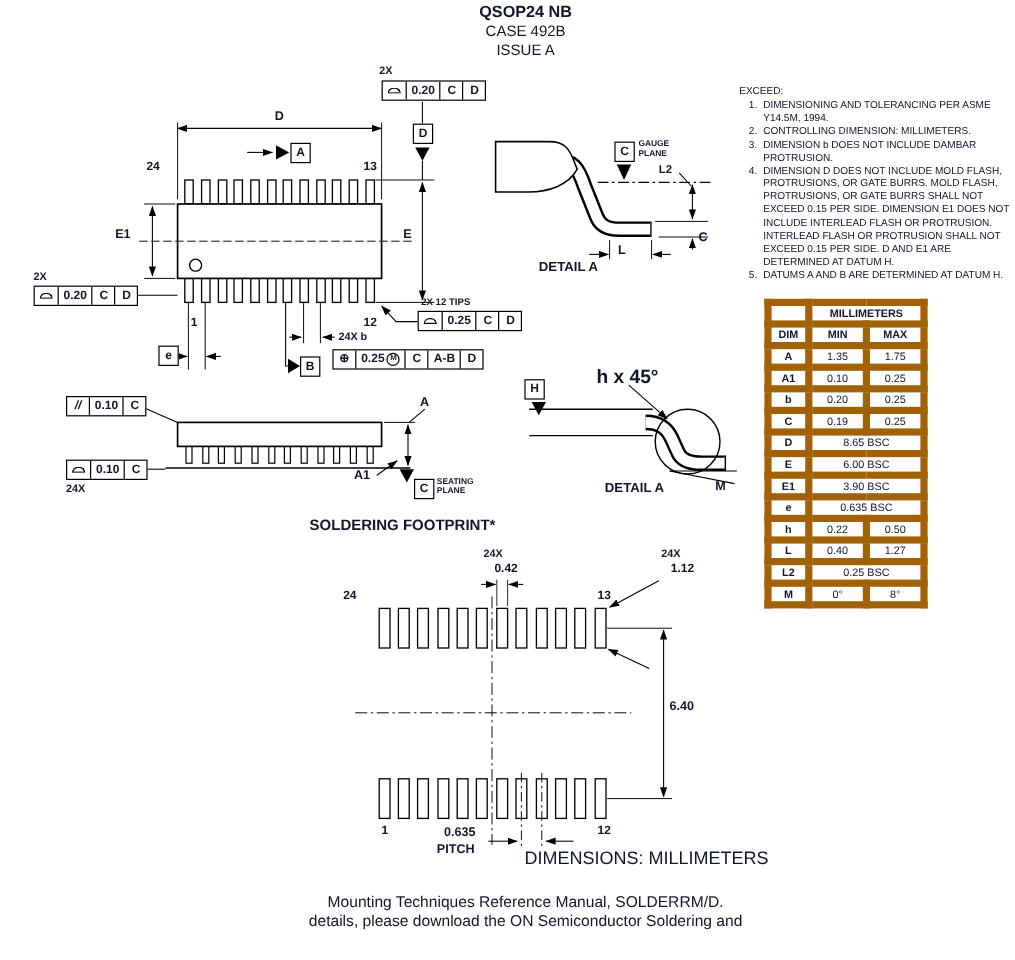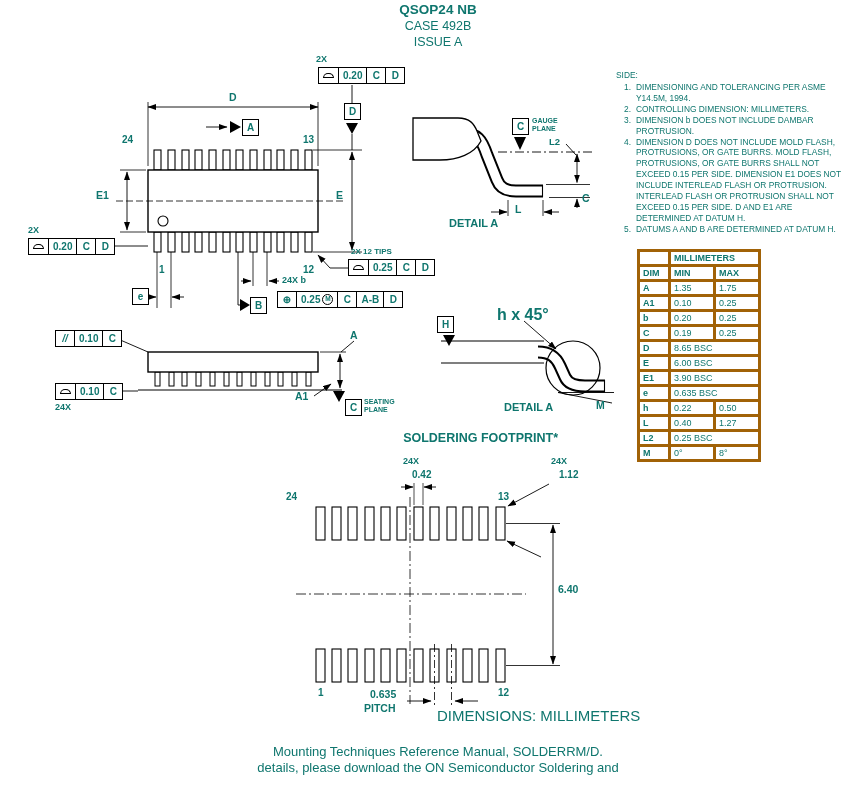--- a/index.html
+++ b/index.html
@@ -1,17 +1,17 @@
 <!DOCTYPE html>
 <html><head>
 <meta charset="utf-8">
 <style>
   html,body { margin:0; padding:0; background:#fff; }
   .page { position:relative; width:846px; height:800px; background:#fff;
-          font-family:"Liberation Sans", sans-serif; color:#0f766e; overflow:hidden; }
+          font-family:"Liberation Sans", sans-serif; color:#0f172a; overflow:hidden; }
   svg.linework { position:absolute; left:0; top:0; }
   .lbl { position:absolute; font-weight:bold; font-size:10.5px; white-space:nowrap; line-height:1;text-align:right; }
   .reg { font-weight:normal; }
   .title-block { position:absolute; left:30px; top:2px; width:816px; text-align:center; }
   .t1 { font-size:13.5px; font-weight:bold; line-height:16px; }
   .t2 { font-size:12.5px; line-height:16px; }
   
   .fcf { position:absolute; display:flex; align-items:stretch; border:1.2px solid #000;
          background:#fff; height:15px; font-size:10px; font-weight:bold; line-height:1; }
   .fcf .cell { display:flex; align-items:center; justify-content:center;
@@ -26,21 +26,21 @@
           display:flex; align-items:center; justify-content:center; font-weight:bold; font-size:10px; }
   .tiny { position:absolute; font-weight:bold; font-size:7px; line-height:1.15; }
   
   .notes { position:absolute; left:616px; top:70px; width:226px; font-size:8.4px; line-height:1.3; }
   .notes-heading { margin-bottom:1px; }
   .note { display:flex; padding-left:8px; }
   .nnum { flex:none; width:12px; }
   .ntext { flex:1; }
   
   .dims { position:absolute; left:637px; top:249px; border-collapse:collapse; font-size:9px; background:#fff; }
-  .dims td { border:3px solid #a16207; padding:0px 3px; text-align:left; height:12px; }
+  .dims td { border:6px solid #a16207; padding:0px 3px; text-align:center; height:12px; }
   .dims .hdr { font-weight:bold; }
   .dims .dimcol { font-weight:bold; width:22px; }
   .dims .mm { width:36px; }
   
   .footer { position:absolute; left:158px; top:744px; width:560px; text-align:center;
             font-size:13px; line-height:16px; }
 </style>
 </head>
 <body>
 
@@ -309,21 +309,21 @@
   <div class="lbl" style="left:515px;top:204px">L</div>
   <div class="lbl" style="left:582px;top:193px">C</div>
   <div class="lbl" style="left:449px;top:218px;font-size:11px">DETAIL A</div>
 
   <div class="dbox" style="left:437px;top:316px">H</div>
   <div class="lbl" style="left:497px;top:307px;font-size:16px">h x 45°</div>
   <div class="lbl" style="left:596px;top:400px">M</div>
   <div class="lbl" style="left:504px;top:402px;font-size:11px">DETAIL A</div>
 
   <div class="notes">
-    <div class="notes-heading">SIDE:</div>
+    <div class="notes-heading">EXCEED:</div>
     <div class="note">
       <span class="nnum">1.</span>
       <span class="ntext">DIMENSIONING AND TOLERANCING PER ASME Y14.5M, 1994.</span>
     </div>
     <div class="note">
       <span class="nnum">2.</span>
       <span class="ntext">CONTROLLING DIMENSION: MILLIMETERS.</span>
     </div>
     <div class="note">
       <span class="nnum">3.</span>
@@ -401,21 +401,21 @@
       <td colspan="2">0.25 BSC</td>
     </tr>
     <tr>
       <td class="dimcol">M</td>
       <td>0°</td>
       <td>8°</td>
     </tr>
   </tbody>
     </table>
 
-  <div class="lbl" style="left:258px;top:432px;width:300px;text-align:right;font-size:12.5px">SOLDERING FOOTPRINT*</div>
+  <div class="lbl" style="left:258px;top:432px;width:300px;text-align:left;font-size:12.5px">SOLDERING FOOTPRINT*</div>
   <div class="lbl" style="left:403px;top:457px;font-size:9px">24X</div>
   <div class="lbl" style="left:412px;top:470px;font-size:10px">0.42</div>
   <div class="lbl" style="left:551px;top:457px;font-size:9px">24X</div>
   <div class="lbl" style="left:559px;top:470px;font-size:10px">1.12</div>
   <div class="lbl" style="left:286px;top:492px;font-size:10px">24</div>
   <div class="lbl" style="left:498px;top:492px;font-size:10px">13</div>
   <div class="lbl" style="left:318px;top:688px;font-size:10px">1</div>
   <div class="lbl" style="left:498px;top:688px;font-size:10px">12</div>
   <div class="lbl" style="left:558px;top:584px;font-size:10.5px">6.40</div>
   <div class="lbl" style="left:370px;top:689px;font-size:10.5px">0.635</div>

